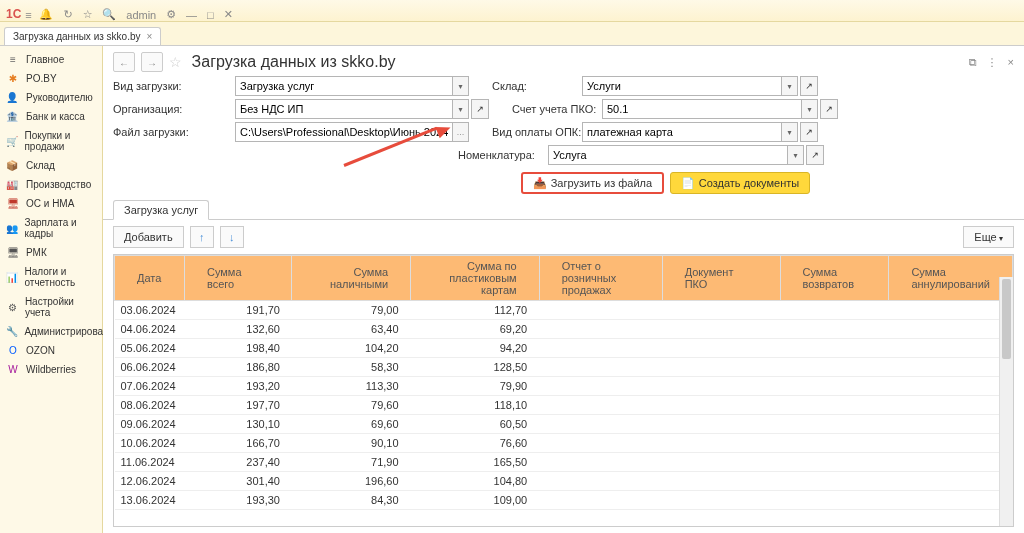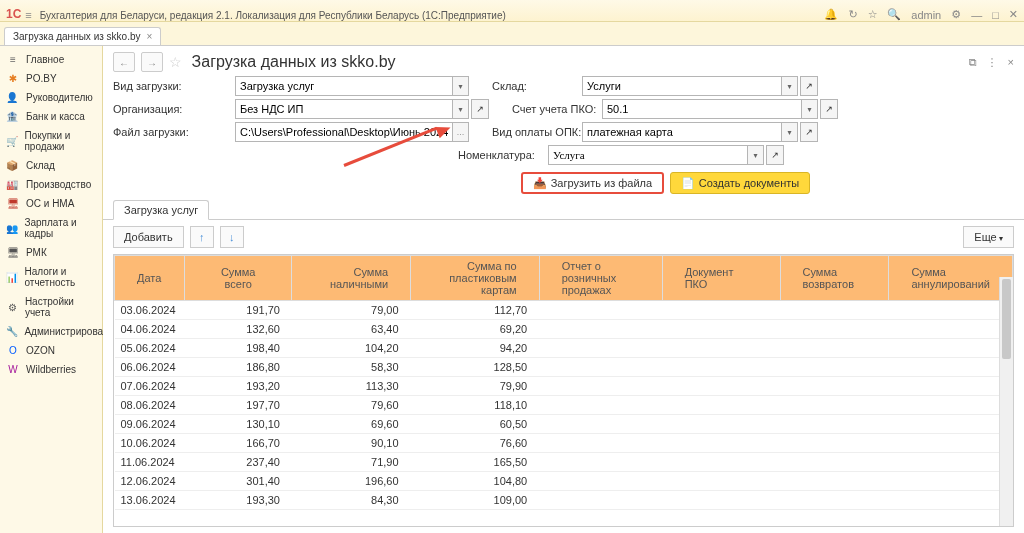--- a/index.html
+++ b/index.html
@@ -54,21 +54,20 @@
 .arrow-head { position: absolute; right: -6px; top: -41px; width: 0; height: 0; border-left: 6px solid transparent; border-right: 6px solid transparent; border-bottom: 14px solid #e74c3c; transform: rotate(68deg); }
 .scrollbar-fake { position: absolute; right: 0; top: 22px; bottom: 0; width: 14px; background: #f0f0f0; border-left: 1px solid #ddd; }
 .sthumb { position: absolute; left: 2px; right: 2px; top: 2px; height: 80px; background: #c8c8c8; border-radius: 2px; }
 </style>
 </head>
 <body>
 
 <div class="titlebar">
   <span class="logo">1С</span>
   <span class="burger">≡</span>
-  <span class="title-text">Бухгалтерия для Беларуси, редакция 2.1. Локализация для Республики Беларусь   (1С:Предприятие)</span>
   <div class="right-icons">
     <span>🔔</span>
     <span>↻</span>
     <span>☆</span>
     <span>🔍</span>
     <span>admin</span>
     <span>⚙</span>
     <span>—</span>
     <span>□</span>
     <span>✕</span>
@@ -213,21 +212,21 @@
             <div class="btn-glass">↗</div>
           </div>
         </div>
       </div>
 
       <div class="form-row">
         <div class="col1" style="width:322px"></div>
         <div class="col2">
           <span class="form-label2">Номенклатура:</span>
           <div class="input-wrap">
-            <input class="text-input" style="width: 200px; font-family: Liberation Serif, serif;" value="Услуга">
+            <input class="text-input" style="width: 240px;" value="Услуга">
             <div class="btn-drop">▾</div>
             <div class="btn-glass">↗</div>
           </div>
         </div>
       </div>
 
       <div class="action-row">
         <div class="action-btn red-border">
           <span>📥</span>
           <span>Загрузить из файла</span>
@@ -250,21 +249,21 @@
       <div class="tool-btn more">
           <span class="more-text">Еще</span>
         </div>
     </div>
 
     <div class="table-wrap">
       <table>
         <thead>
             <tr id="thead-row">
               <th style="width: 70px;">Дата</th>
-              <th style="width: 110px; text-align: center;">Сумма всего</th>
+              <th style="width: 110px; text-align: left;">Сумма всего</th>
               <th style="width: 120px; text-align: right;">Сумма наличными</th>
               <th style="width: 130px; text-align: right;">Сумма по пластиковым картам</th>
               <th style="width: 125px;">Отчет о розничных продажах</th>
               <th style="width: 120px;">Документ ПКО</th>
               <th style="width: 110px;">Сумма возвратов</th>
               <th style="width: 100px;">Сумма аннулирований</th>
             </tr>
           </thead>
         <tbody id="tbody">
             <tr>

